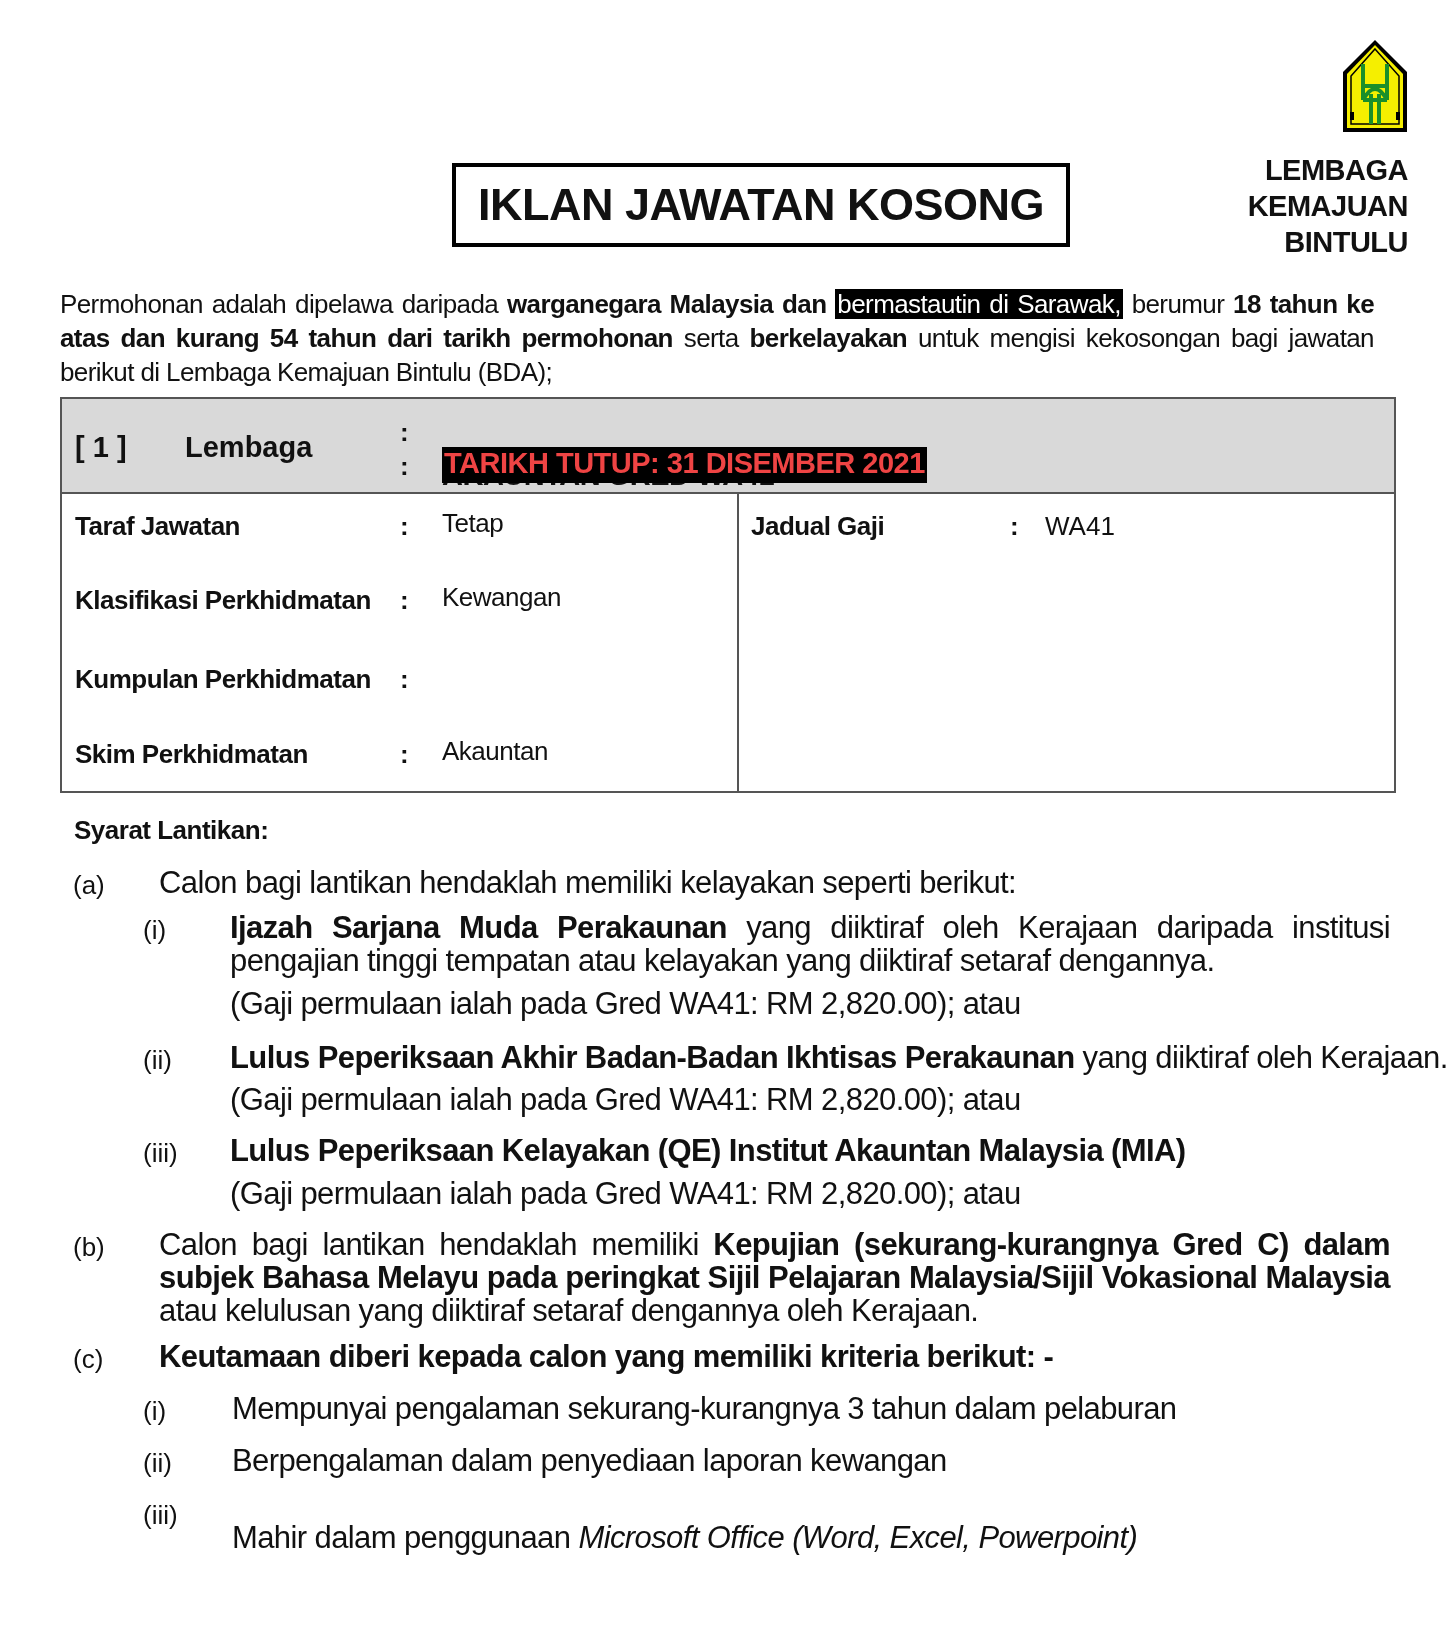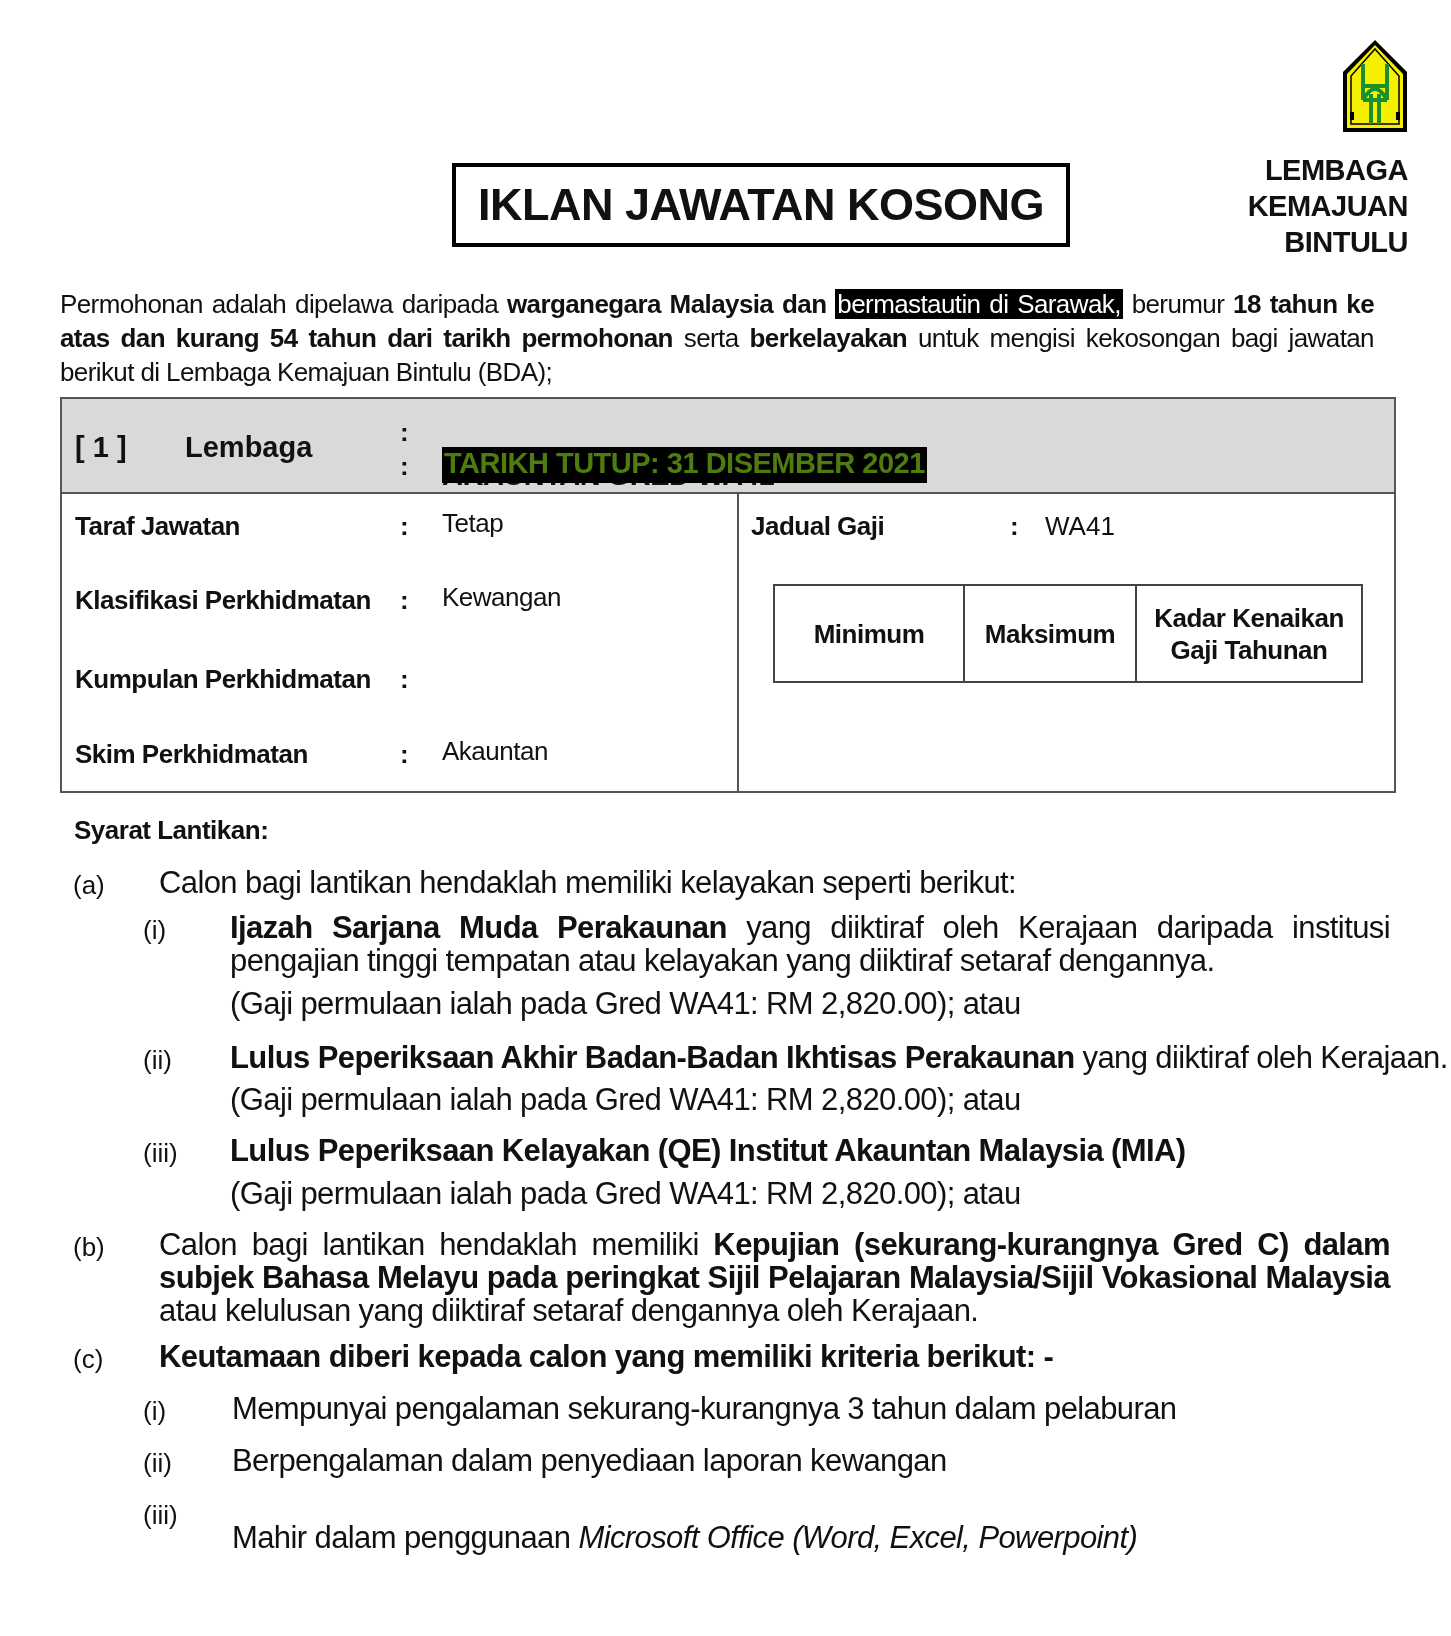--- a/index.html
+++ b/index.html
@@ -28,21 +28,21 @@
   .jt { position: absolute; left: 60px; top: 397px; width: 1336px; height: 396px;
         border: 2px solid #555; box-sizing: border-box; }
   .jt-head { position: absolute; left: 0; top: 0; width: 100%; height: 93px;
              background: #d9d9d9; border-bottom: 2px solid #555; }
   .jt-head .num { position: absolute; left: 13px; top: 32px; font-size: 29px; font-weight: bold; }
   .jt-head .lbl { position: absolute; left: 123px; top: 32px; font-size: 29px; font-weight: bold; }
   .jt-head .c1 { position: absolute; left: 338px; top: 18px; font-size: 26px; font-weight: bold; }
   .jt-head .c2 { position: absolute; left: 338px; top: 52px; font-size: 26px; font-weight: bold; }
   .jt-head .v1 { position: absolute; left: 380px; top: 13px; font-size: 29px; font-weight: bold; letter-spacing: -0.5px; margin-top: 47px; }
   .jt-head .v2 { position: absolute; left: 380px; top: 48px; font-size: 29px; font-weight: bold;
-                 background: #000; color: #4d7c0f; padding: 0 2px; letter-spacing: -0.5px;
+                 background: #000; color: #ef4444; padding: 0 2px; letter-spacing: -0.5px;
                  border-bottom: 3px double #000; }
   .jt-divider { position: absolute; left: 675px; top: 93px; width: 2px; height: 301px; background: #555; }
 
   .row-lbl { position: absolute; left: 13px; font-size: 26px; font-weight: bold; letter-spacing: -0.5px; text-align: right; }
   .row-col { position: absolute; left: 338px; font-size: 26px; font-weight: bold; }
   .row-val { position: absolute; left: 380px; font-size: 26px; line-height: 33px; letter-spacing: -0.5px; }
 
   .jg-lbl { position: absolute; left: 689px; top: 112px; font-size: 26px; font-weight: bold; letter-spacing: -0.5px; }
   .jg-col { position: absolute; left: 948px; top: 112px; font-size: 26px; font-weight: bold; }
   .jg-val { position: absolute; left: 983px; top: 112px; font-size: 26px; }
@@ -118,28 +118,20 @@
   <span class="row-lbl" style="top:340px">Skim Perkhidmatan</span>
   <span class="row-col" style="top:340px">:</span>
   <span class="row-val" style="top:336px">Akauntan</span>
 
   <span class="jg-lbl">Jadual Gaji</span>
   <span class="jg-col">:</span>
   <span class="jg-val">WA41</span>
 
   <table class="sal">
     <tbody>
-        <tr class="h">
-      <td style="width:188px">Minimum</td>
-      <td style="width:170px">Maksimum</td>
-      <td style="width:224px">
-        <div>Kadar Kenaikan</div>
-        <div>Gaji Tahunan</div>
-      </td>
-    </tr>
   </tbody>
     </table>
 </div>
 
 <div class="sec-title">Syarat Lantikan:</div>
 
 <span class="mk" style="left:73px;top:870px">(a)</span>
 <span class="tx" style="left:143px;top:866px">Calon bagi lantikan hendaklah memiliki kelayakan seperti berikut:</span>
 
 <span class="mk" style="left:143px;top:915px">(i)</span>

